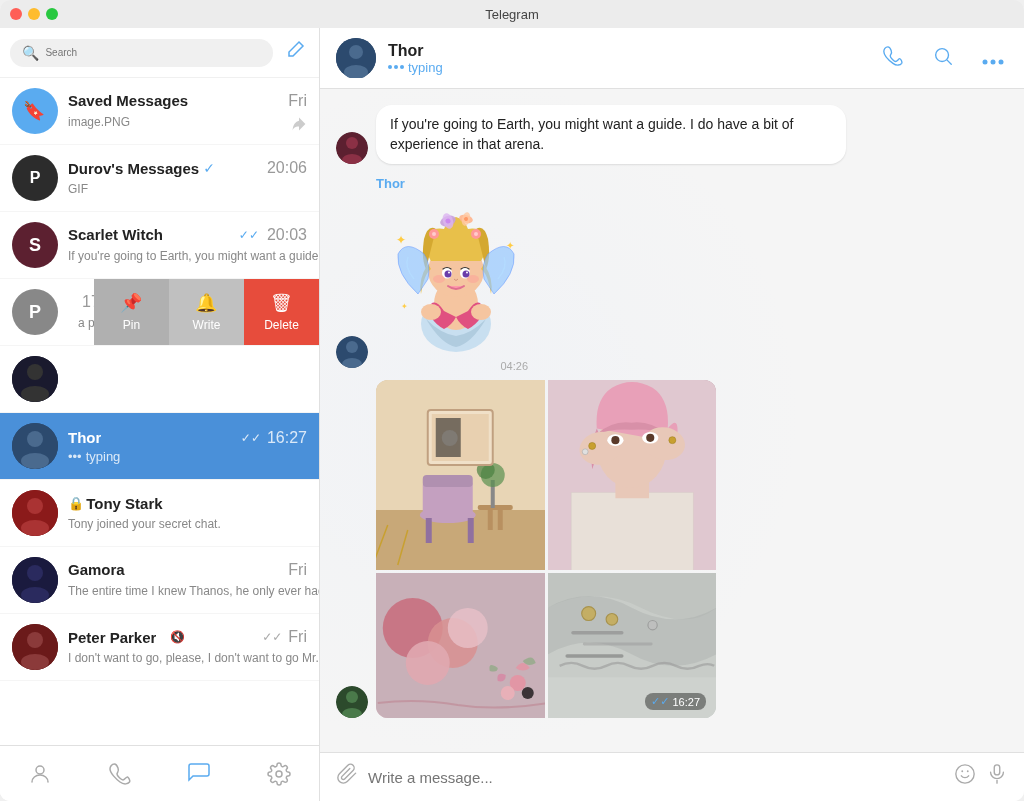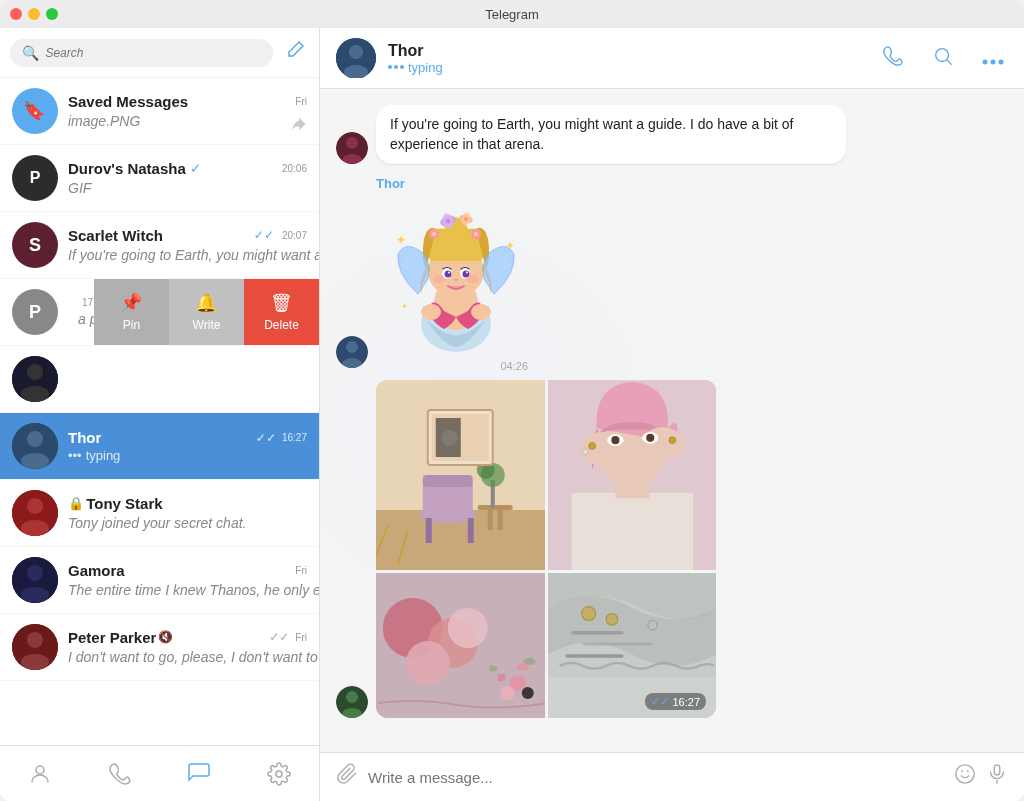--- a/index.html
+++ b/index.html
@@ -65,23 +65,22 @@
       background: #f0f0f0;
       border-radius: 18px;
       display: flex;
       align-items: center;
       padding: 6px 12px;
       gap: 6px;
     }
     .search-icon-svg { color: #999; font-size: 14px; }
     .search-input {
       border: none; background: transparent;
-      font-size: 12px; color: #333; outline: none;
+      font-size: 10px; color: #333; outline: none;
       width: 100%;
-      font-style: italic;
     }
     .compose-btn {
       background: none; border: none; cursor: pointer;
       color: #5aabf0; font-size: 18px; padding: 4px;
     }
 
     
     .chat-list {
       flex: 1;
       overflow-y: auto;
@@ -102,24 +101,24 @@
     .avatar {
       width: 46px; height: 46px; border-radius: 50%;
       background: #ccc; margin-right: 10px;
       flex-shrink: 0; display: flex; align-items: center;
       justify-content: center; font-weight: bold; font-size: 18px;
       overflow: hidden;
     }
     .avatar.saved { background: #5aabf0; color: #fff; }
 
     .chat-info { flex: 1; min-width: 0; }
-    .chat-name-row { display: flex; justify-content: space-between; align-items: center; margin-bottom: 2px; }
+    .chat-name-row { display: flex; justify-content: space-between; margin-bottom: 2px; }
     .chat-name { font-size: 15px; font-weight: 600; color: #222; white-space: nowrap; overflow: hidden; text-overflow: ellipsis; }
-    .chat-time { font-size: 10px; color: #999; flex-shrink: 0; margin-left: 4px; }
-    .chat-preview { font-size: 14px; color: #888; white-space: nowrap; overflow: hidden; text-overflow: ellipsis; font-style: italic; }
+    .chat-time { font-size: 16px; color: #999; flex-shrink: 0; margin-left: 4px; }
+    .chat-preview { font-size: 12px; color: #888; white-space: nowrap; overflow: hidden; text-overflow: ellipsis; }
     .verified-badge { color: #5aabf0; margin-left: 2px; font-size: 14px; }
     .tick-icon { color: #5aabf0; font-size: 12px; margin-right: 2px; }
 
     
     .chat-item.swiped {
       padding: 0;
       overflow: hidden;
     }
     .swipe-content {
       display: flex;
@@ -345,37 +344,37 @@
         <svg style="position:absolute;right:12px;bottom:12px;width:16px;height:16px;color:#ccc;" viewBox="0 0 20 20">
           <path d="M10 2l8 8-8 8v-5c-5 0-8 2-8 6 0-8 4-12 8-13V2z" fill="#ccc"></path>
         </svg>
       </div>
 
       <div class="chat-item">
         <div class="avatar av-durov" style="background:#2c2c2c;color:#fff;font-size:16px;font-weight:bold;display:flex;align-items:center;justify-content:center;">P</div>
         <div class="chat-info">
           <div class="chat-name-row">
             <span style="display:flex;align-items:center;gap:2px;">
-              <span class="chat-name">Durov's Natasha</span>
+              <span class="chat-name">Durov's Messages</span>
               <span class="verified-badge">✓</span>
             </span>
             <span class="chat-time">20:06</span>
           </div>
           <span class="chat-preview">GIF</span>
         </div>
       </div>
 
       <div class="chat-item">
         <div class="avatar av-scarlet" style="background:#5c2030;display:flex;align-items:center;justify-content:center;color:#fff;font-weight:bold;">S</div>
         <div class="chat-info">
           <div class="chat-name-row">
             <span class="chat-name">Scarlet Witch</span>
             <span style="display:flex;align-items:center;gap:2px;">
               <span class="tick-icon">✓✓</span>
-              <span class="chat-time">20:07</span>
+              <span class="chat-time">20:03</span>
             </span>
           </div>
           <span class="chat-preview">If you're going to Earth, you might want a guide. I do have a bit of ex...</span>
         </div>
       </div>
 
       <div class="chat-item swiped">
         <div class="swipe-content">
           <div class="swipe-chat-part">
             <div class="avatar" style="background:#888;color:#fff;display:flex;align-items:center;justify-content:center;font-weight:bold;">P</div>
@@ -479,21 +478,21 @@
       <div class="chat-item">
         <div class="avatar" style="background:#6b1a1a;">
           <svg width="46" height="46" viewBox="0 0 46 46">
               <rect width="46" height="46" fill="#6b1a1a"></rect>
               <circle cx="23" cy="16" r="8" fill="#8b3a3a"></circle>
               <ellipse cx="23" cy="38" rx="14" ry="8" fill="#8b3a3a"></ellipse>
             </svg>
         </div>
         <div class="chat-info">
           <div class="chat-name-row">
-            <span style="display:flex;align-items:center;gap:2px;">
+            <span style="display:flex;align-items:center;gap:14px;">
               <span class="chat-name">Peter Parker</span>
               <span style="font-size:12px;color:#aaa;">🔇</span>
             </span>
             <span style="display:flex;align-items:center;gap:2px;">
               <span style="color:#aaa;font-size:12px;">✓✓</span>
               <span class="chat-time">Fri</span>
             </span>
           </div>
           <span class="chat-preview">I don't want to go, please, I don't want to go Mr. Stark. I am sorry, t...</span>
         </div>

